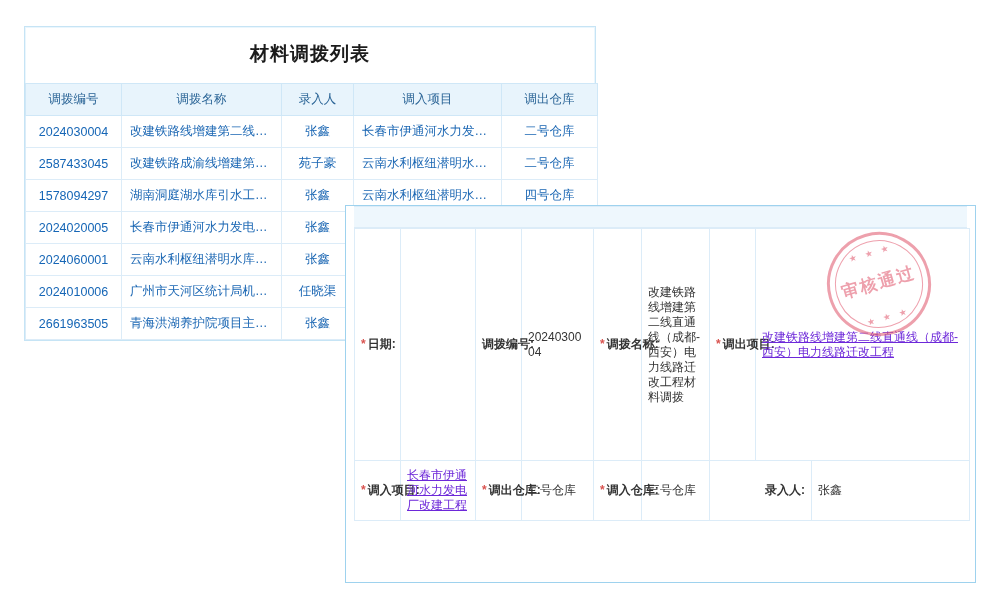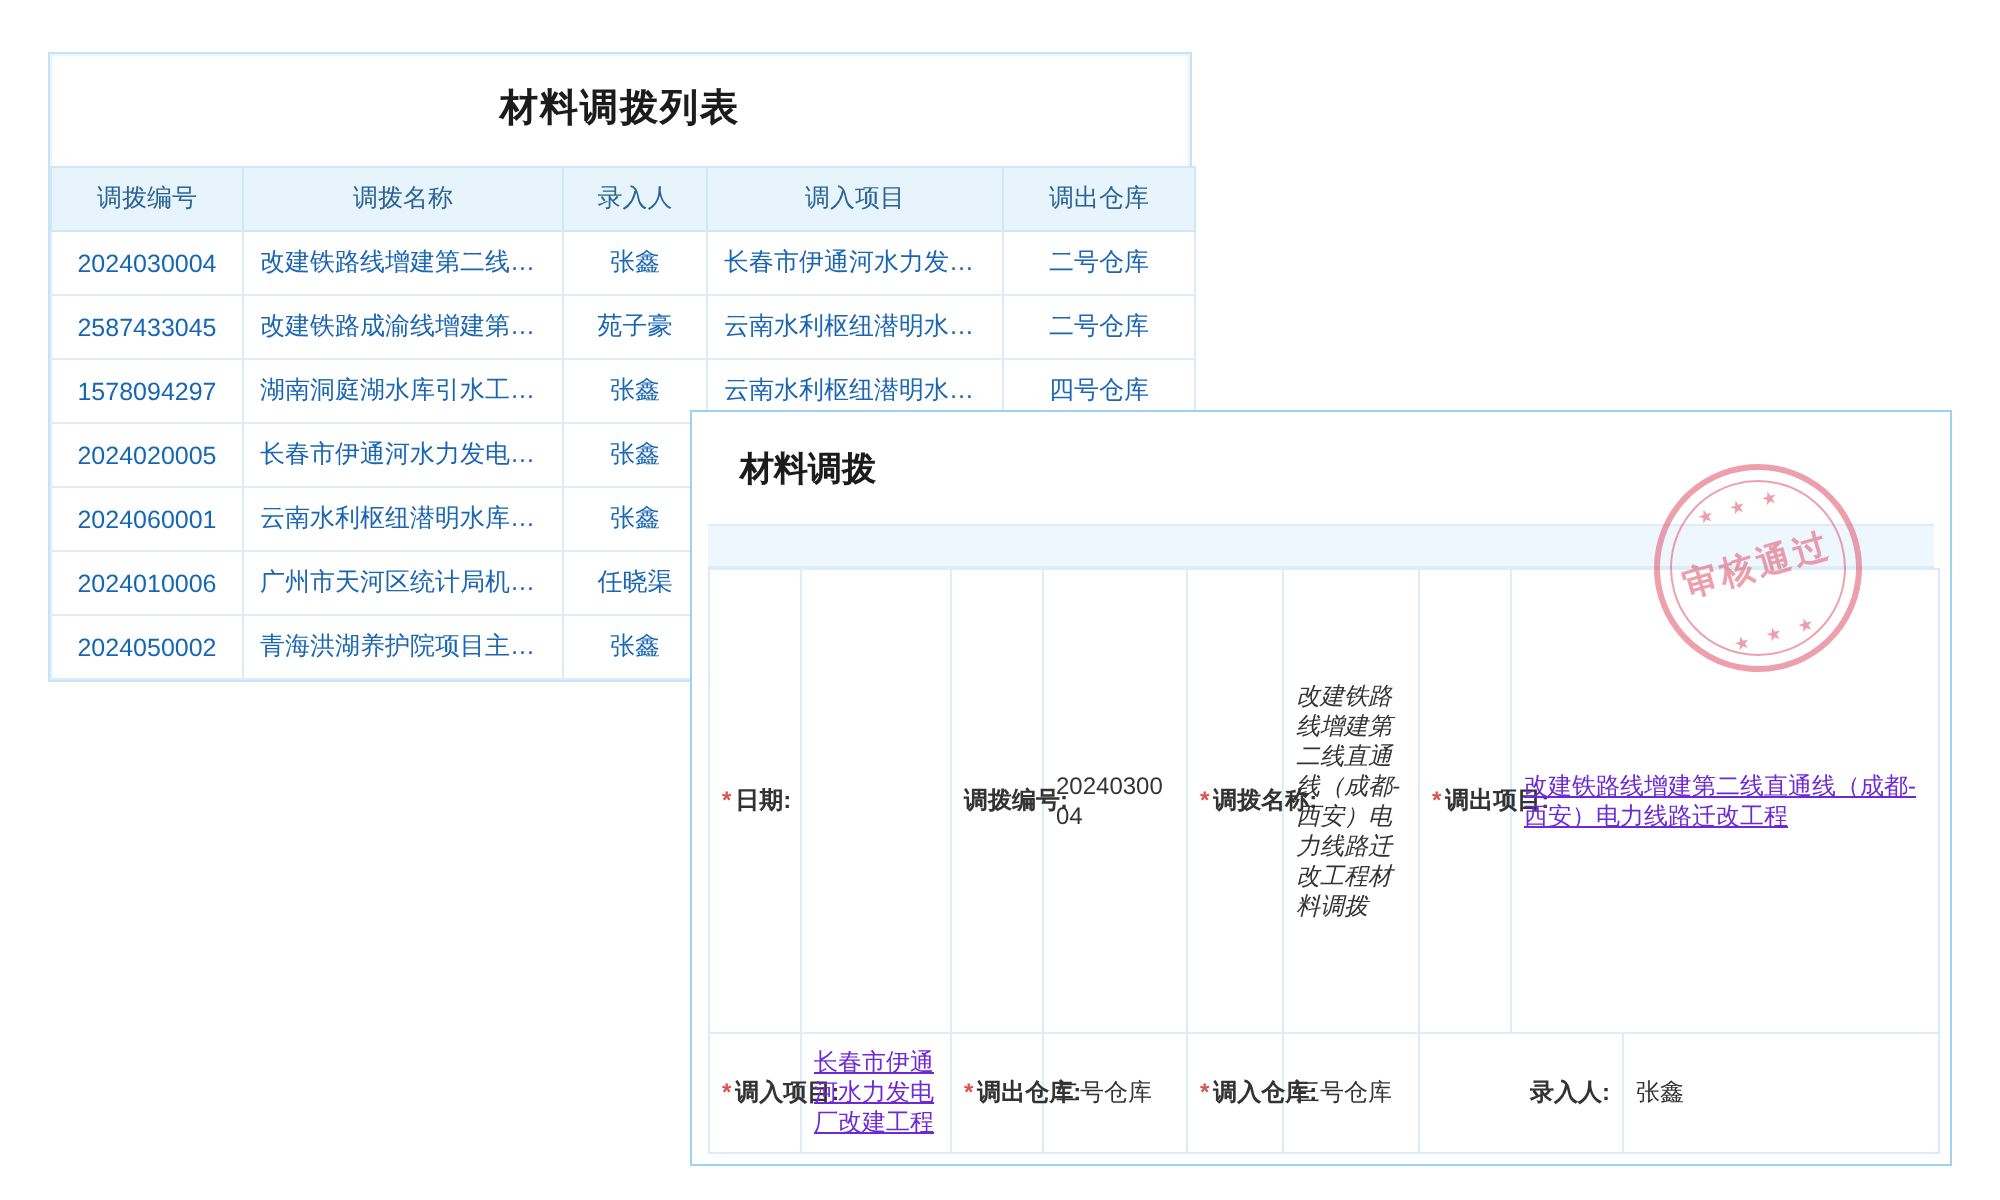--- a/index.html
+++ b/index.html
@@ -168,21 +168,21 @@
   td.val {
     color: #333;
     word-break: break-all;
     line-height: 1.25;
   }
   td.val a {
     color: #6d28d9;
     text-decoration: underline;
     word-break: break-all;
   }
-  .narrow-stack { line-height: 1.2; font-style: italic; }
+  .narrow-stack { line-height: 1.2; }
 
   
   .f1 { width: 46px; }
   .f2 { width: 75px; }
   .f3 { width: 46px; }
   .f4 { width: 72px; }
   .f5 { width: 48px; }
   .f6 { width: 68px; }
   .f7 { width: 46px; }
   .f8 { width: 56px; }
@@ -253,32 +253,31 @@
           <td>二号仓库</td>
         </tr>
         <tr>
           <td class="code">2024010006</td>
           <td class="name">广州市天河区统计局机房改造...</td>
           <td>任晓渠</td>
           <td class="proj">华软大厦研究基地中央...</td>
           <td>二号仓库</td>
         </tr>
         <tr>
-          <td class="code">2024050002</td>
+          <td class="code">2661963505</td>
           <td class="name">青海洪湖养护院项目主要材料...</td>
           <td>张鑫</td>
           <td class="proj">万达广场35#会所及咖啡...</td>
           <td>二号仓库</td>
         </tr>
       </tbody>
     </table>
   </div>
 
   <div class="detail-panel">
-    <div class="detail-head">材料调拨</div>
     <div class="detail-subbar"></div>
 
     <div class="stamp">
       <div class="inner"></div>
       <div class="stars">★ ★ ★</div>
       <div class="txt">审核通过</div>
       <div class="stars2">★ ★ ★</div>
     </div>
 
     <div class="form-wrap">

